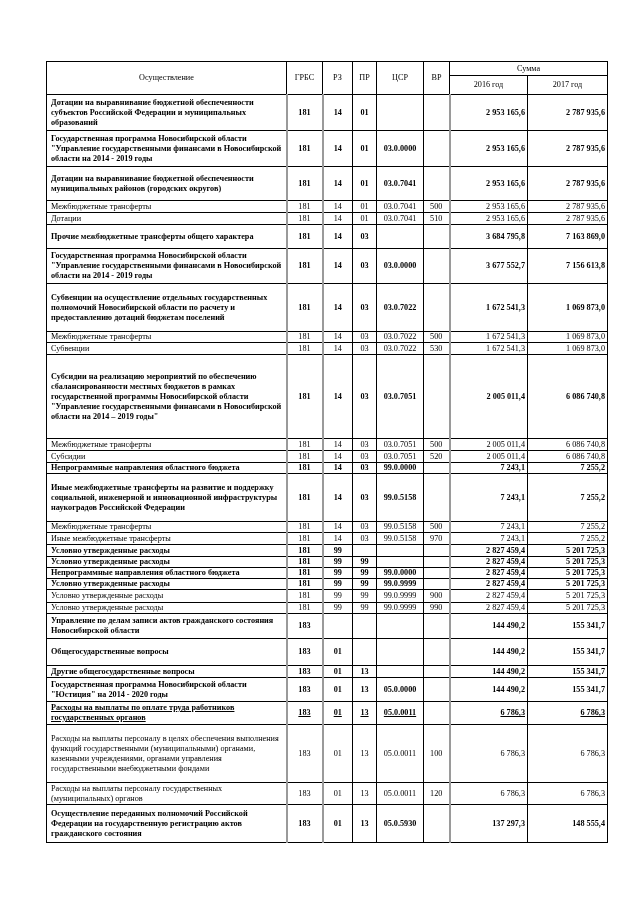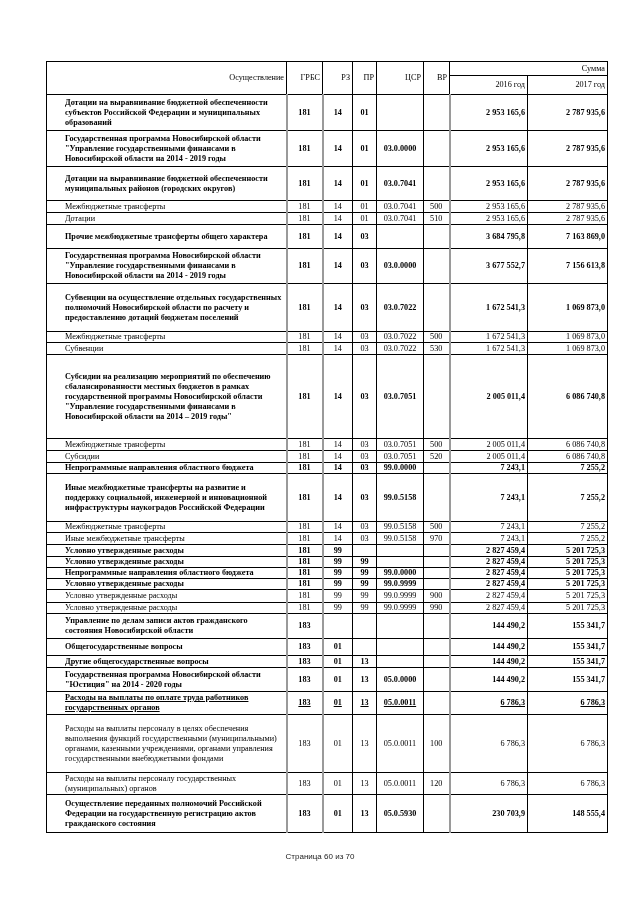--- a/index.html
+++ b/index.html
@@ -1,21 +1,21 @@
 <!DOCTYPE html>
 <html><head>
 <meta charset="utf-8">
 <style>
   html, body { margin: 0; padding: 0; background: #ffffff; }
   body { width: 640px; height: 905px; position: relative; overflow: hidden; font-family: "Liberation Serif", serif; color: #000; }
   .page { position: absolute; left: 0; top: 0; width: 640px; height: 905px; background: #fff; }
   table.budget { position: absolute; left: 46px; top: 61px; border-collapse: collapse; table-layout: fixed; width: 561px; }
   table.budget td, table.budget th { border: 1px solid #000; padding: 0 2px; font-size: 8.2px; line-height: 10px; vertical-align: middle; overflow: hidden; }
-  table.budget th { font-weight: normal; text-align: right; }
-  table.budget td.name { text-align: left; padding-left: 18px; }
+  table.budget th { font-weight: normal; text-align: center; }
+  table.budget td.name { text-align: left; padding-left: 4px; }
   table.budget td.c { text-align: center; }
   table.budget td.r { text-align: right; padding-right: 2px; }
   tr.bold td { font-weight: bold; }
   td.vsep-grey { border-left: 2px solid #9a9a9a !important; }
   .footer { position: absolute; left: 0; width: 640px; top: 852px; text-align: center; font-family: "Liberation Sans", sans-serif; font-size: 8px; color: #222; }
 </style>
 </head>
 <body>
 
 <div class="page">
@@ -279,21 +279,21 @@
         <tr class="bold" style="height: 25px;">
           <td class="name">Управление по делам записи актов гражданского состояния Новосибирской области</td>
           <td class="c vsep-grey">183</td>
           <td class="c vsep-grey"></td>
           <td class="c"></td>
           <td class="c"></td>
           <td class="c"></td>
           <td class="r vsep-grey">144 490,2</td>
           <td class="r">155 341,7</td>
         </tr>
-        <tr class="bold" style="height: 17px;">
+        <tr class="bold" style="height: 27px;">
           <td class="name">Общегосударственные вопросы</td>
           <td class="c vsep-grey">183</td>
           <td class="c vsep-grey">01</td>
           <td class="c"></td>
           <td class="c"></td>
           <td class="c"></td>
           <td class="r vsep-grey">144 490,2</td>
           <td class="r">155 341,7</td>
         </tr>
         <tr class="bold" style="height: 12px;">
@@ -346,20 +346,19 @@
           <td class="r vsep-grey">6 786,3</td>
           <td class="r">6 786,3</td>
         </tr>
         <tr class="bold" style="height: 38px;">
           <td class="name">Осуществление переданных полномочий Российской Федерации на государственную регистрацию актов гражданского состояния</td>
           <td class="c vsep-grey">183</td>
           <td class="c vsep-grey">01</td>
           <td class="c">13</td>
           <td class="c">05.0.5930</td>
           <td class="c"></td>
-          <td class="r vsep-grey">230 703,9</td>
+          <td class="r vsep-grey">137 297,3</td>
           <td class="r">148 555,4</td>
         </tr>
       </tbody>
   </table>
 
-  <div class="footer">Страница 60 из 70</div>
 </div>
 
 </body></html>

